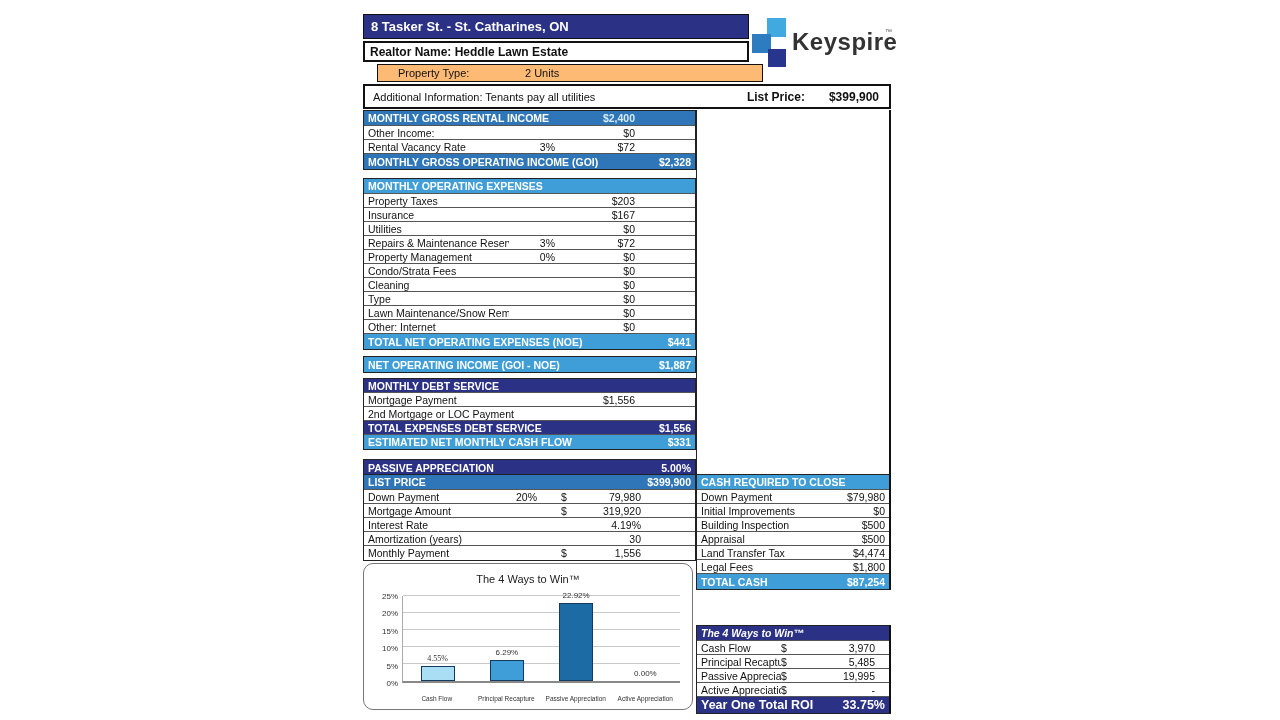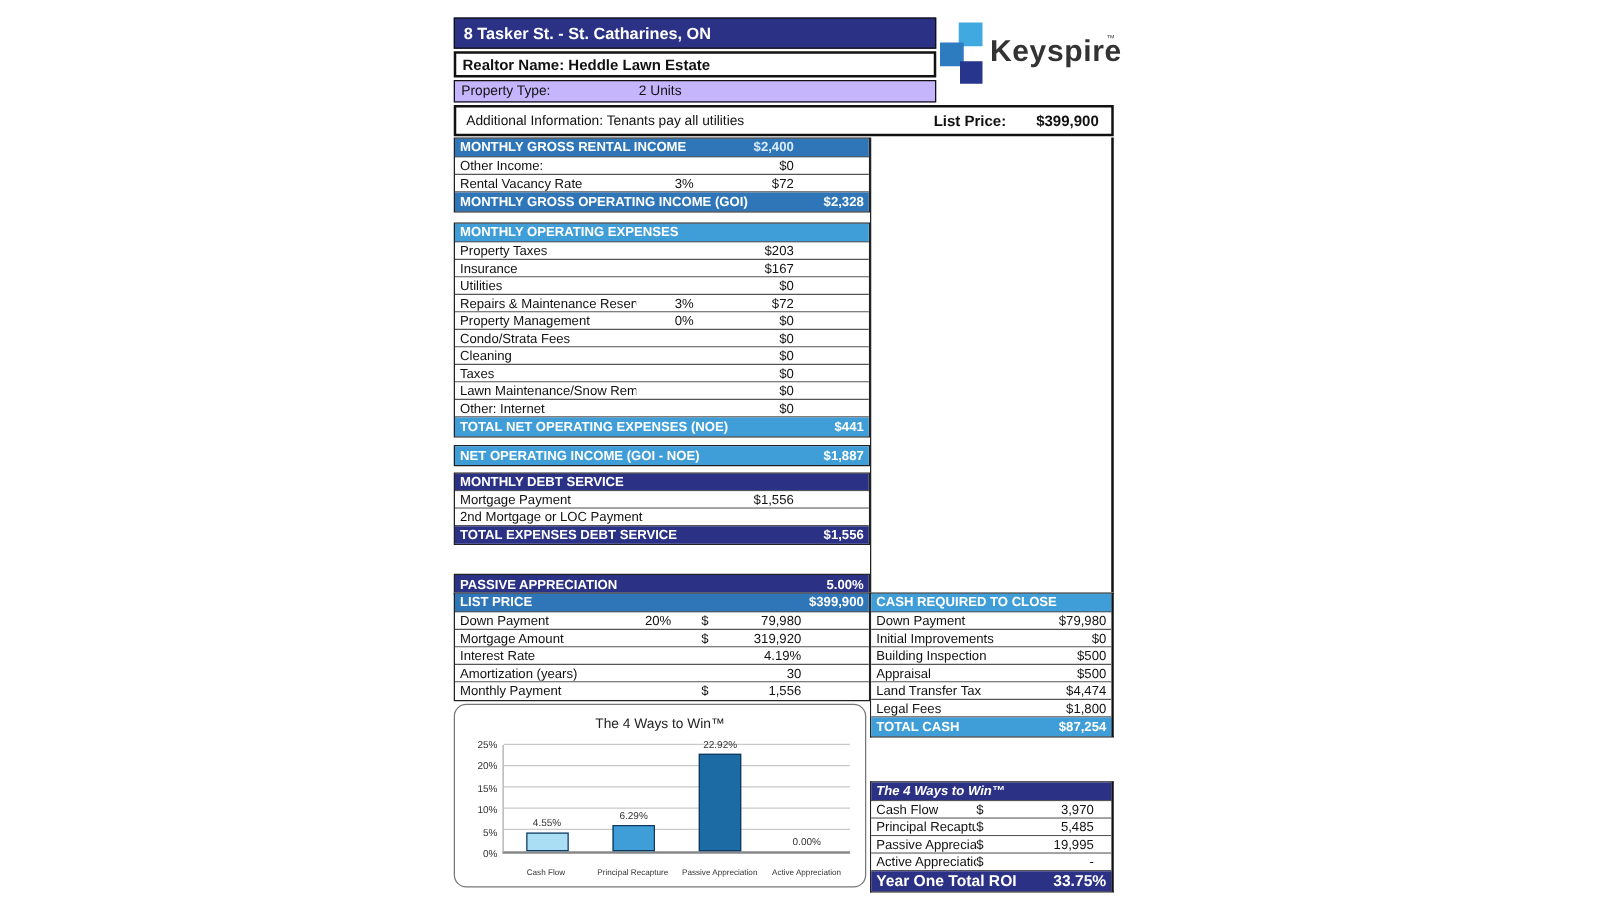--- a/index.html
+++ b/index.html
@@ -8,23 +8,23 @@
   #canvas { position:relative; width:1280px; height:720px; background:#fff; }
 
   
   .titlebar { position:absolute; left:363px; top:14px; width:386px; height:25px;
               background:var(--navy); border:1px solid #111; color:#fff;
               font-weight:bold; font-size:13px; display:flex; align-items:center;
               padding-left:7px; }
   .realtor  { position:absolute; left:363px; top:41px; width:386px; height:21px;
               background:#fff; border:2px solid #111; font-weight:bold; font-size:12px;
               display:flex; align-items:center; padding-left:5px; color:#111; }
-  .proptype { position:absolute; left:363px; top:64px; width:386px; height:18px;
-              background:#c4b5fd; border:1px solid #111; font-size:11px; color:#111;
-              display:flex; align-items:center; padding-left:5px; }
+  .proptype { position:absolute; left:377px; top:64px; width:386px; height:18px;
+              background:#fdba74; border:1px solid #111; font-size:11px; color:#111;
+              display:flex; align-items:center; padding-left:20px; }
   .proptype .pt-val { position:absolute; left:147px; }
   .addinfo  { position:absolute; left:363px; top:84px; width:528px; height:25px;
               background:#fff; border:2px solid #111; font-size:11px; color:#111;
               display:flex; align-items:center; padding:0 10px 0 8px; }
   .addinfo .ai-text { flex:1; }
   .addinfo .lp-lbl { font-weight:bold; font-size:12px; margin-right:24px;padding-left:16px; }
   .addinfo .lp-val { font-weight:bold; font-size:12px; }
 
   
   .logo { position:absolute; left:752px; top:16px; width:140px; height:54px; }
@@ -167,21 +167,21 @@
       <span class="lbl">Condo/Strata Fees</span>
       <span class="pct"></span>
       <span class="val">$0</span>
     </div>
     <div class="r">
       <span class="lbl">Cleaning</span>
       <span class="pct"></span>
       <span class="val">$0</span>
     </div>
     <div class="r">
-      <span class="lbl">Taxes</span>
+      <span class="lbl">Type</span>
       <span class="pct"></span>
       <span class="val">$0</span>
     </div>
     <div class="r">
       <span class="lbl">Lawn Maintenance/Snow Removal</span>
       <span class="pct"></span>
       <span class="val">$0</span>
     </div>
     <div class="r">
       <span class="lbl">Other: Internet</span>
@@ -209,20 +209,24 @@
       <span class="lbl">Mortgage Payment</span>
       <span class="val">$1,556</span>
     </div>
     <div class="r">
       <span class="lbl">2nd Mortgage or LOC Payment</span>
       <span class="val"></span>
     </div>
     <div class="r hdr-navy">
       <span class="lbl">TOTAL EXPENSES DEBT SERVICE</span>
       <span class="valend">$1,556</span>
+    </div>
+    <div class="r hdr-light">
+      <span class="lbl">ESTIMATED NET MONTHLY CASH FLOW</span>
+      <span class="valend">$331</span>
     </div>
   </div>
 
   <div class="sec sec-left" style="top:459px">
     <div class="r h15 hdr-navy">
       <span class="lbl">PASSIVE APPRECIATION</span>
       <span class="valend">5.00%</span>
     </div>
   </div>
 
@@ -338,21 +342,21 @@
         <div class="ytick" style="bottom: 100%;">25%</div>
       </div>
     <div id="chart-plot-area">
         <div class="gridline" style="bottom: 20%;"></div>
         <div class="gridline" style="bottom: 40%;"></div>
         <div class="gridline" style="bottom: 60%;"></div>
         <div class="gridline" style="bottom: 80%;"></div>
         <div class="gridline" style="bottom: 100%;"></div>
         <div class="bar-slot">
           <div class="bar" style="height: 18.2%; background: rgb(169, 222, 245);"></div>
-          <div class="bar-label" style="bottom: calc(18.2% + 3px);">4.55%</div>
+          <div class="bar-label" style="bottom: calc(18.2% + 3px); font-family: Liberation Serif, serif;">4.55%</div>
         </div>
         <div class="bar-slot">
           <div class="bar" style="height: 25.16%; background: rgb(63, 158, 216);"></div>
           <div class="bar-label" style="bottom: calc(25.16% + 3px);">6.29%</div>
         </div>
         <div class="bar-slot">
           <div class="bar" style="height: 91.68%; background: rgb(28, 107, 165);"></div>
           <div class="bar-label" style="bottom: calc(91.68% + 3px);">22.92%</div>
         </div>
         <div class="bar-slot">

